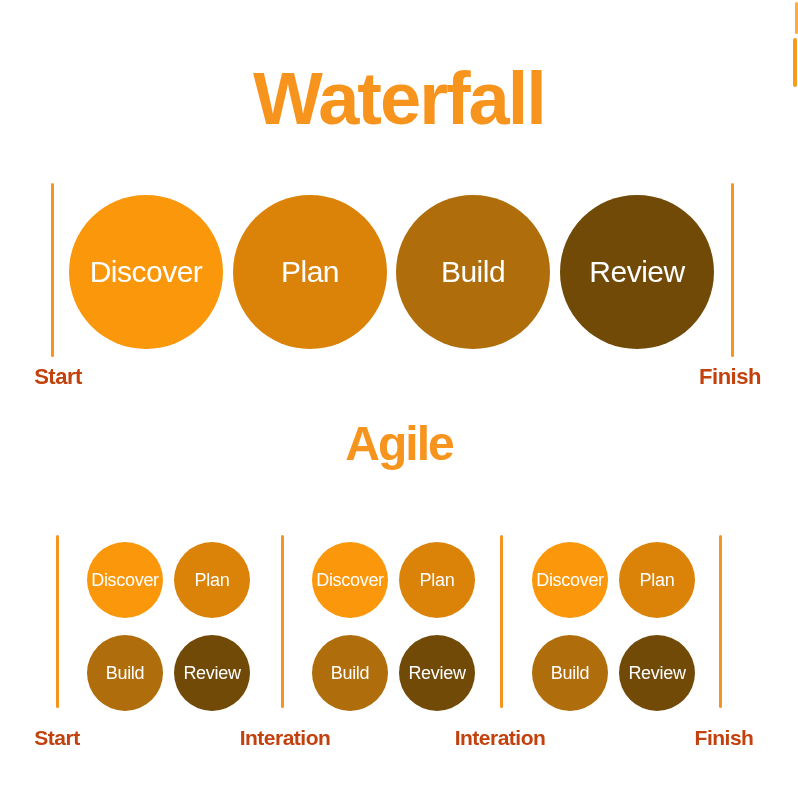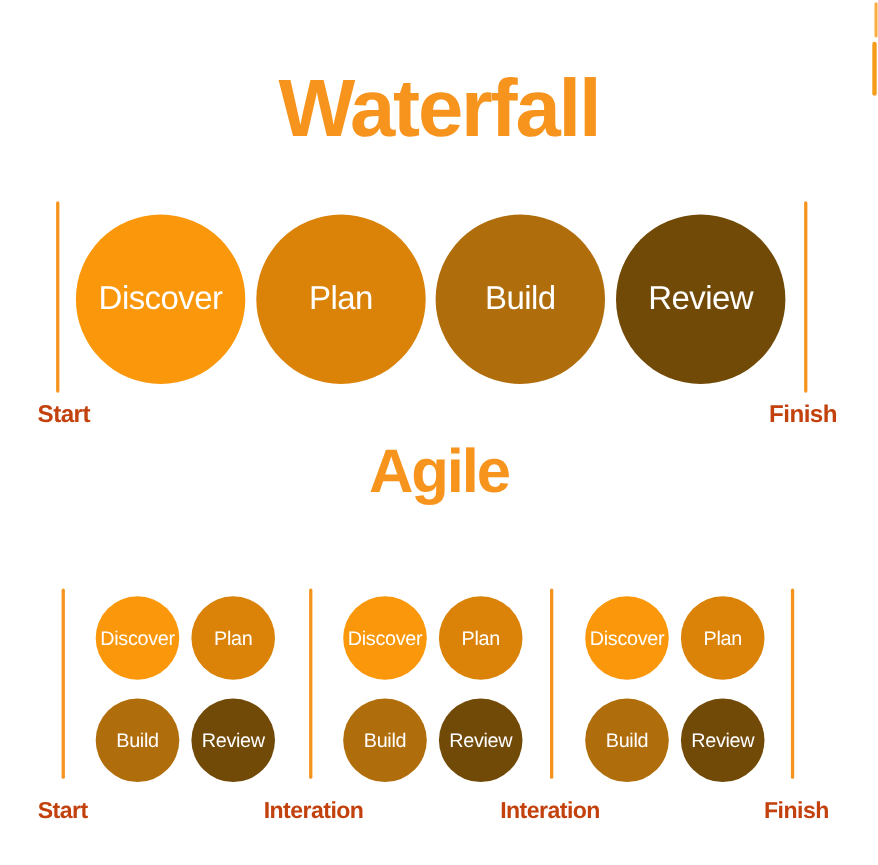--- a/index.html
+++ b/index.html
@@ -17,21 +17,21 @@
   .big-title {
     position: absolute;
     left: 0; width: 798px;
     text-align: center;
     font-weight: bold;
     color: #F7941E;
     line-height: 1.0;
     letter-spacing: -2px;
   }
   .wf-title { top: 62px; font-size: 74px; }
-  .ag-title { top: 400px; font-size: 56px; }
+  .ag-title { top: 420px; font-size: 48px; }
 
   
   .vline {
     position: absolute;
     width: 3px;
     background: #F7941E;
     border-radius: 2px;
   }
   .wf-line { top: 183px; height: 174px; }
   .wf-line-left  { left: 51px; }

